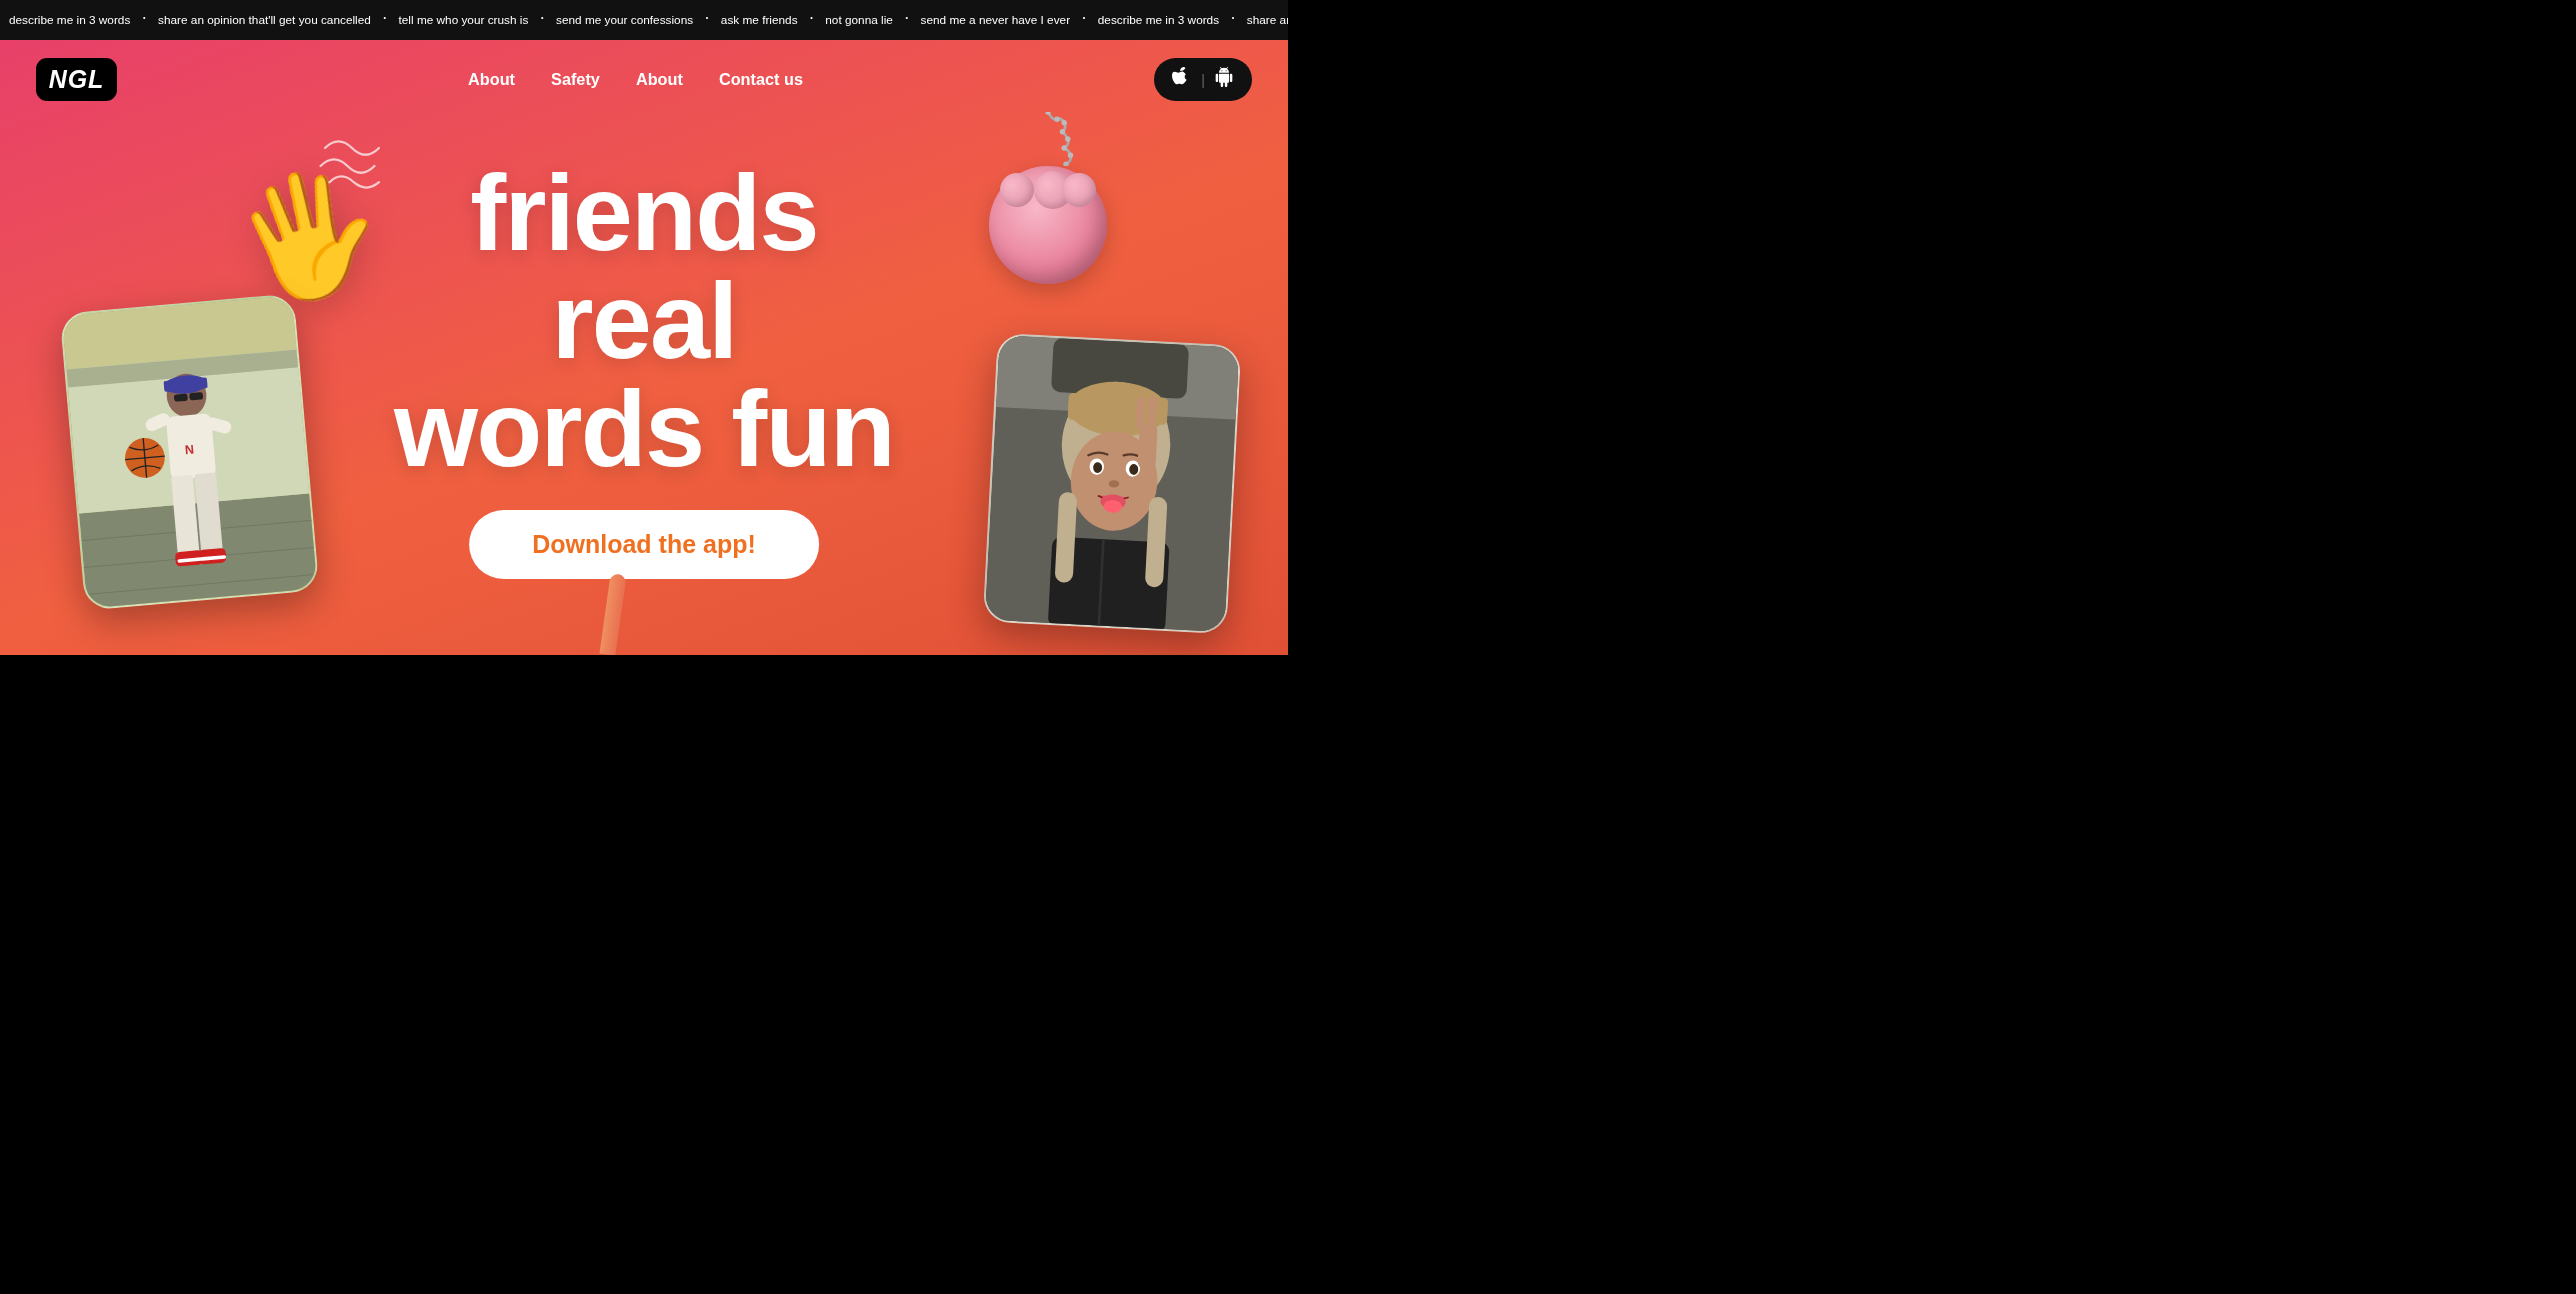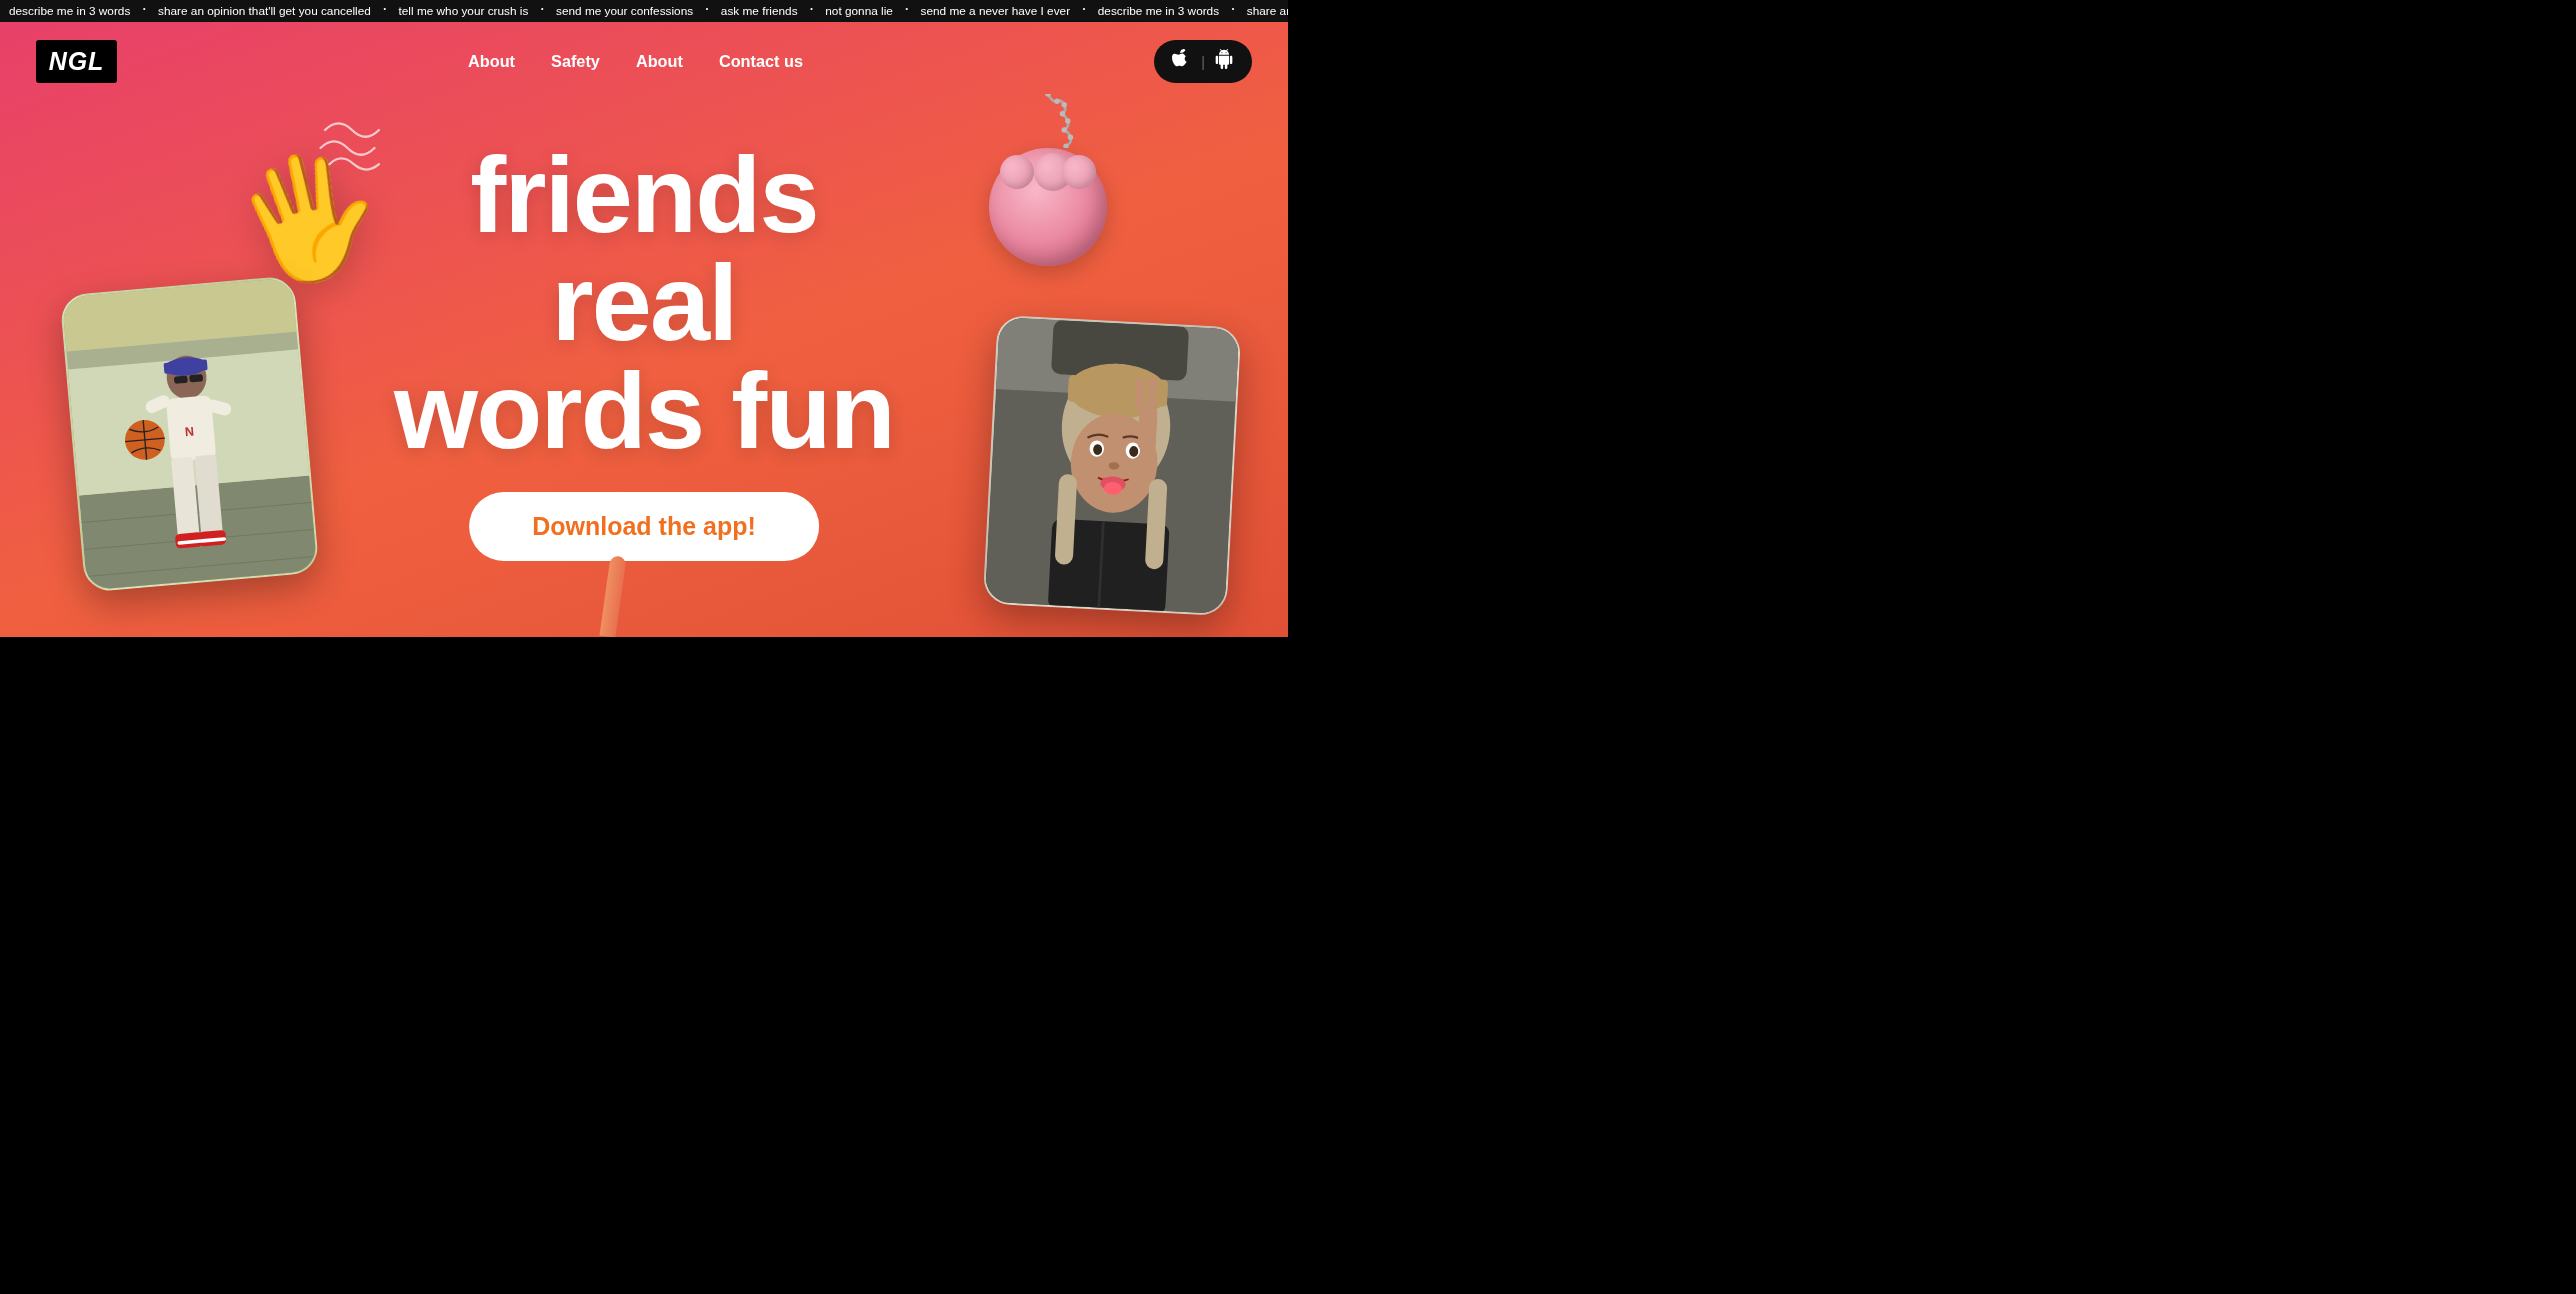--- a/index.html
+++ b/index.html
@@ -12,21 +12,21 @@
       background: #000;
     }
 
     
     .ticker-bar {
       background: #111;
       color: #fff;
       font-size: 11.8px;
       white-space: nowrap;
       overflow: hidden;
-      padding: 4px 0;
+      padding: 13px 0;
       display: flex;
       align-items: flex-start;
     }
     .ticker-content {
       display: inline-flex;
       gap: 0;
       animation: ticker 20s linear infinite;
     }
     .ticker-item {
       padding: 0 9px;
@@ -55,21 +55,21 @@
       display: flex;
       align-items: center;
       justify-content: space-between;
       padding: 18px 36px;
       position: relative;
       z-index: 10;
     }
 
     .logo {
       background: #000;
-      border-radius: 3px;
+      border-radius: 11px;
       padding: 7.2px 12.7px;
       display: flex;
       align-items: center;
     }
     .logo-text {
       color: #fff;
       font-size: 25px;
       font-weight: 900;
       letter-spacing: 0.9px;
       font-style: italic;

